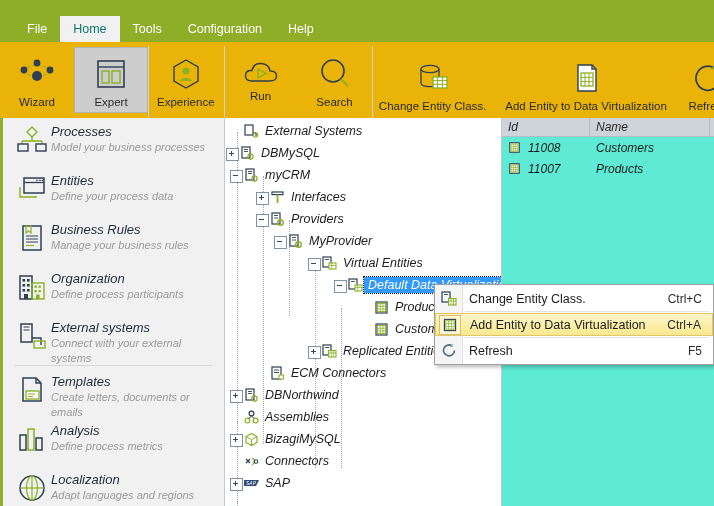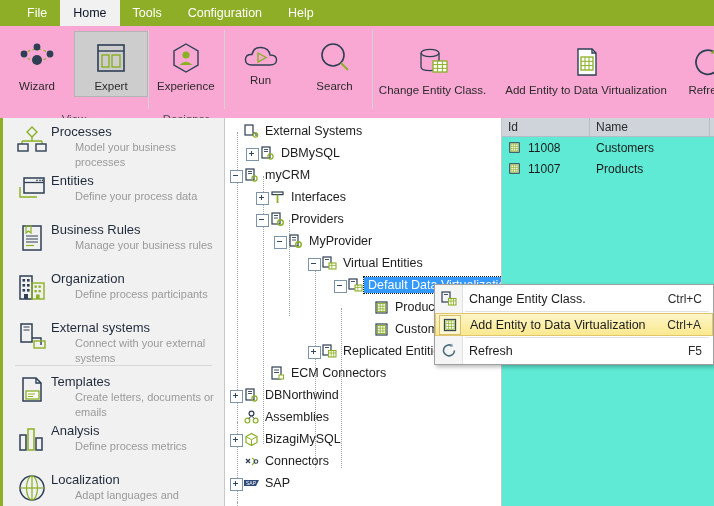--- a/index.html
+++ b/index.html
@@ -5,31 +5,31 @@
   * { box-sizing: border-box; }
   html, body { margin:0; padding:0; }
   body {
     width:714px; height:506px; overflow:hidden;
     font-family:"Liberation Sans", sans-serif;
     font-size:12px; color:#2b2b2b; background:#ffffff;
     position:relative;
   }
   
   #ribbon-tabs {
-    height:26px; background:#8fae28; display:flex; align-items:flex-end;
+    height:42px; background:#8fae28; display:flex; align-items:flex-end;
     padding-left:14px; position:relative;
   }
   .rtab {
     height:26px; line-height:26px; padding:0 13px;
     color:#ffffff; font-size:12.5px; cursor:default; white-space:nowrap;
   }
-  .rtab.active { background:#f1f1f1; color:#0f172a; }
+  .rtab.active { background:#f1f1f1; color:#0f766e; }
   
   #ribbon-body {
-    height:104px; background:#f9a8d4;
+    height:104px; background:#eab308;
     border-bottom:1px solid #0c4a6e;
     display:flex; align-items:stretch; position:relative; overflow:hidden;
   }
   .rgroup { display:flex; flex-direction:column; position:relative; }
   .rgroup-items { flex:1; display:flex; align-items:flex-start; padding-top:5px; }
   .rgroup-label {
     height:18px; line-height:16px; text-align:center;
     font-size:11.5px; color:#4a4a4a;
   }
   .rgroup + .rgroup::before{
@@ -38,31 +38,31 @@
   .rbtn {
     width:74px; display:flex; flex-direction:column; align-items:center;
     padding:4px 2px 3px; cursor:default; border:1px solid transparent;
   }
   .rbtn.sel { background:#cdcdcd; border:1px solid #b4b4b4; }
   .rbtn .ricon { height:44px; display:flex; align-items:center; justify-content:center; }
   .rbtn .rlabel { font-size:11.5px; color:#2b2b2b; text-align:center; line-height:13px; white-space:nowrap; }
   .rbtn.wide { width:auto; padding-left:8px; padding-right:8px; }
   .rbtn.short .ricon { height:34px; }
   
-  #main { position:absolute; left:0; top:118px; right:0; bottom:0; display:flex; }
+  #main { position:absolute; left:0; top:118px; right:0; bottom:0; display:flex;font-style:italic; }
   
   #sidebar {
     width:225px; background:#f1f1f1; border-right:1px solid #c8c8c8;
     border-left:3px solid #8fae28; position:relative; overflow:hidden;
   }
   .nav-item { display:flex; align-items:flex-start; padding:5px 6px 5px 10px; cursor:default; height:49px; }
   .nav-ico { width:38px; flex:none; display:flex; align-items:center; justify-content:center; padding-top:2px; }
   .nav-txt { padding-top:1px; }
   .nav-title { font-size:13px; color:#1f2a3a; line-height:16px; }
-  .nav-sub { font-size:11px; color:#9a9a9a; line-height:15px;margin-left:24px; }
+  .nav-sub { font-size:11px; color:#9a9a9a; line-height:15px; }
   .nav-sep { height:1px; background:#d8d8d8; margin:2px 12px 2px 12px; }
   
   #tree-pane { width:277px; background:#ffffff; border-right:1px solid #c8c8c8; position:relative; overflow:hidden; }
   .tnode { display:flex; align-items:center; height:22px; white-space:nowrap; position:relative; cursor:default; }
   .tnode .tlbl { font-size:12.5px; color:#1c1c1c; padding-left:5px; }
   .tnode.selected .tlbl {
     background:#3399ff; color:#ffffff; outline:1px dotted #1a1a1a; padding:1px 3px 1px 4px;
   }
   .texp { width:13px; height:13px; flex:none; position:relative; }
   .texp.box::before{
@@ -394,21 +394,21 @@
       <div class="tico">
         <svg width="15" height="15" viewBox="0 0 15 15">
           <rect x="1" y="1" width="8" height="10" fill="none" stroke="#2e3f54" stroke-width="1.2"></rect>
           <path d="M9 9 H12 V12" fill="none" stroke="#2e3f54" stroke-width="1.1"></path>
           <circle cx="11.5" cy="11" r="2.2" fill="none" stroke="#8ab024" stroke-width="1.2"></circle>
         </svg>
       </div>
       <span class="tlbl">External Systems</span>
     </div>
 
-    <div class="tnode" style="padding-left:20px">
+    <div class="tnode" style="padding-left:0">
       <div class="texp box plus">
           <i class="vbar"></i>
         </div>
       <div class="tico">
         <svg width="15" height="15" viewBox="0 0 15 15">
           <rect x="2" y="1" width="8" height="11" fill="none" stroke="#2e3f54" stroke-width="1.2"></rect>
           <line x1="4" y1="3.5" x2="8" y2="3.5" stroke="#2e3f54" stroke-width="0.9"></line>
           <line x1="4" y1="5.5" x2="8" y2="5.5" stroke="#2e3f54" stroke-width="0.9"></line>
           <circle cx="10.5" cy="10.5" r="2.6" fill="none" stroke="#8ab024" stroke-width="1.2"></circle>
         </svg>

